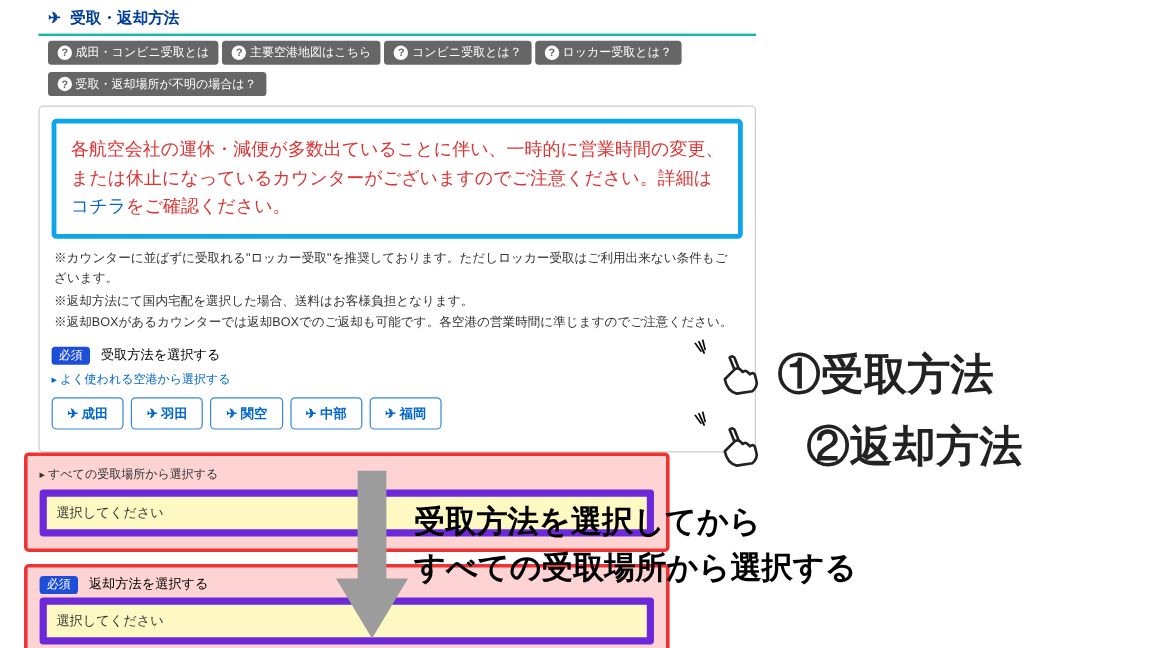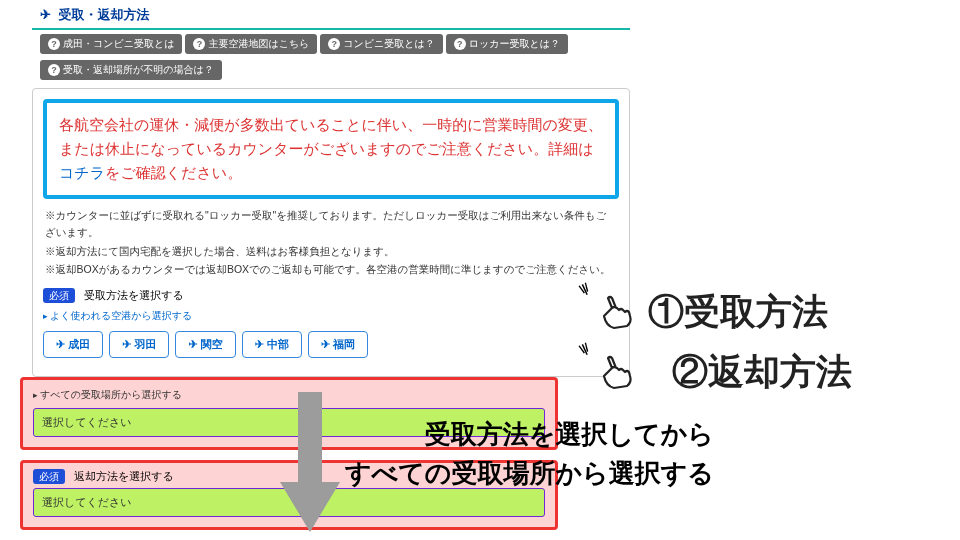--- a/index.html
+++ b/index.html
@@ -14,24 +14,24 @@
     .alert-link { color: #0066cc; }
     .notice { font-size: 10.5px; color: #333; padding: 0 2px 2px 2px; line-height: 1.6; }
     .req-row { margin: 8px 0 4px 0; }
     .req-badge { background: #1d4ed8; color: #fff; font-size: 10px; padding: 2px 6px; border-radius: 3px; margin-right: 6px; }
     .sub-link { color: #0066cc; font-size: 10px; padding: 2px 0; }
     .sub-link::before { content: "▸ "; font-size: 9px; }
     .airport-btns { display: flex; gap: 6px; margin: 6px 0 8px 0; }
     .airport-btn { border: 1px solid #3388dd; color: #0066cc; background: #fff; padding: 5px 12px; border-radius: 4px; font-size: 11px; font-weight: bold; display: inline-flex; align-items: center; gap: 3px; }
     .highlight-block { border: 3px solid #e33; border-radius: 4px; margin: 0 0 10px 20px; width: 538px; padding: 6px 10px 10px 10px; background: #fdd3d3; }
     .highlight-block .sub-link { color: #333; }
-    .select-box { background: #bef264; border: 1px solid #6d28d9; border-radius: 3px; padding: 6px 8px; margin-top: 4px; font-size: 11px; color: #333; }
+    .select-box { background: #fef9c3; border: 6px solid #6d28d9; border-radius: 3px; padding: 6px 8px; margin-top: 4px; font-size: 11px; color: #333; }
     .pointer-lines { position: absolute; font-size: 12px; font-weight: bold; letter-spacing: -2px; transform: rotate(-25deg); }
     .big-label { position: absolute; font-size: 36px; font-weight: bold; color: #222; }
-    .instruction { position: absolute; left: 345px; top: 415px; font-size: 26px; font-weight: bold; line-height: 1.5; text-align: right; }
+    .instruction { position: absolute; left: 345px; top: 415px; font-size: 26px; font-weight: bold; line-height: 1.5; text-align: left; }
     .arrow-down { position: absolute; left: 280px; top: 392px; }
   </style>
 </head>
 <body>
 
 <div class="section-title">
   <span class="plane-icon">✈</span>
   <span>受取・返却方法</span>
 </div>
 

